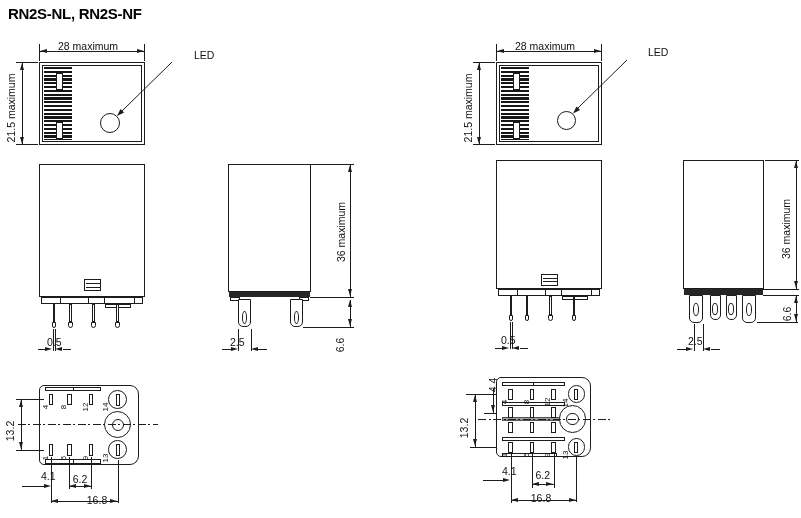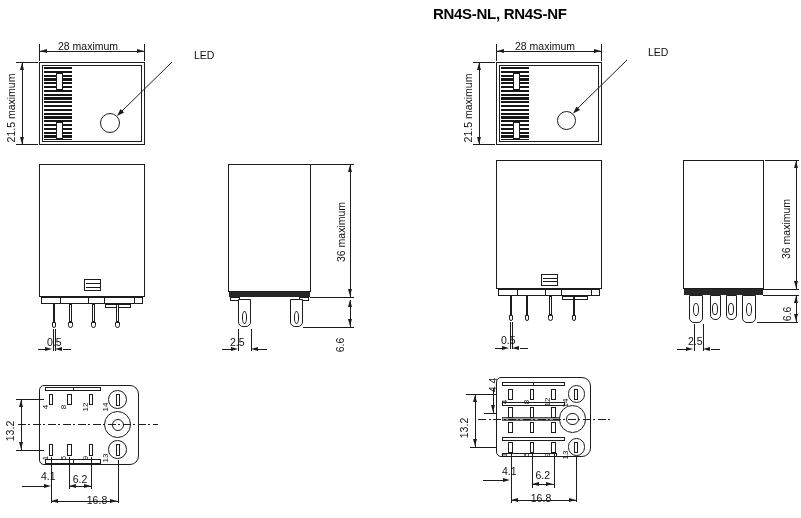--- a/index.html
+++ b/index.html
@@ -32,20 +32,21 @@
   .arr{border-width:2.2px 0 2.2px 7.5px;border-left-color:#1c1c1c;}
   .aru{border-width:0 2.2px 7.5px 2.2px;border-bottom-color:#1c1c1c;}
   .ard{border-width:7.5px 2.2px 0 2.2px;border-top-color:#1c1c1c;}
   svg{position:absolute;left:0;top:0;}
 </style>
 </head>
 <body>
 
 <div id="canvas">
 
+  <div class="title" style="left:8px;top:5px;">RN2S-NL, RN2S-NF</div>
 
   <div>
     <div class="vl" style="left:38.5px;top:44px;height:17px;"></div>
     <div class="vl" style="left:144px;top:44px;height:17px;"></div>
     <div class="hl" style="left:39px;top:51px;width:105.5px;"></div>
     <div class="ar arl" style="left:39.5px;top:49.3px;"></div>
     <div class="ar arr" style="left:137px;top:49.3px;"></div>
     <div class="anch" style="left:88px;top:41px;"><span class="ctr">28 maximum</span></div>
     <div class="hl" style="left:16px;top:61.5px;width:22px;"></div>
     <div class="hl" style="left:16px;top:144px;width:22px;"></div>
@@ -162,21 +163,20 @@
     <div class="anch" style="left:80px;top:474px;"><span class="ctr">6.2</span></div>
     <div class="hl" style="left:69.2px;top:485.5px;width:22px;"></div>
     <div class="ar arl" style="left:69.2px;top:483.8px;"></div>
     <div class="ar arr" style="left:83.7px;top:483.8px;"></div>
     <div class="anch" style="left:97px;top:494.5px;"><span class="ctr">16.8</span></div>
     <div class="hl" style="left:51.2px;top:501px;width:66.6px;"></div>
     <div class="ar arl" style="left:51.2px;top:499.3px;"></div>
     <div class="ar arr" style="left:110.3px;top:499.3px;"></div>
   </div>
 
-  <div class="title" style="left:433px;top:5px;">RN4S-NL, RN4S-NF</div>
 
   <div>
     <div class="vl" style="left:495.5px;top:44px;height:17px;"></div>
     <div class="vl" style="left:601px;top:44px;height:17px;"></div>
     <div class="hl" style="left:496px;top:51px;width:105.5px;"></div>
     <div class="ar arl" style="left:496.5px;top:49.3px;"></div>
     <div class="ar arr" style="left:594px;top:49.3px;"></div>
     <div class="anch" style="left:545px;top:41px;"><span class="ctr">28 maximum</span></div>
     <div class="hl" style="left:473px;top:61.5px;width:22px;"></div>
     <div class="hl" style="left:473px;top:144px;width:22px;"></div>

